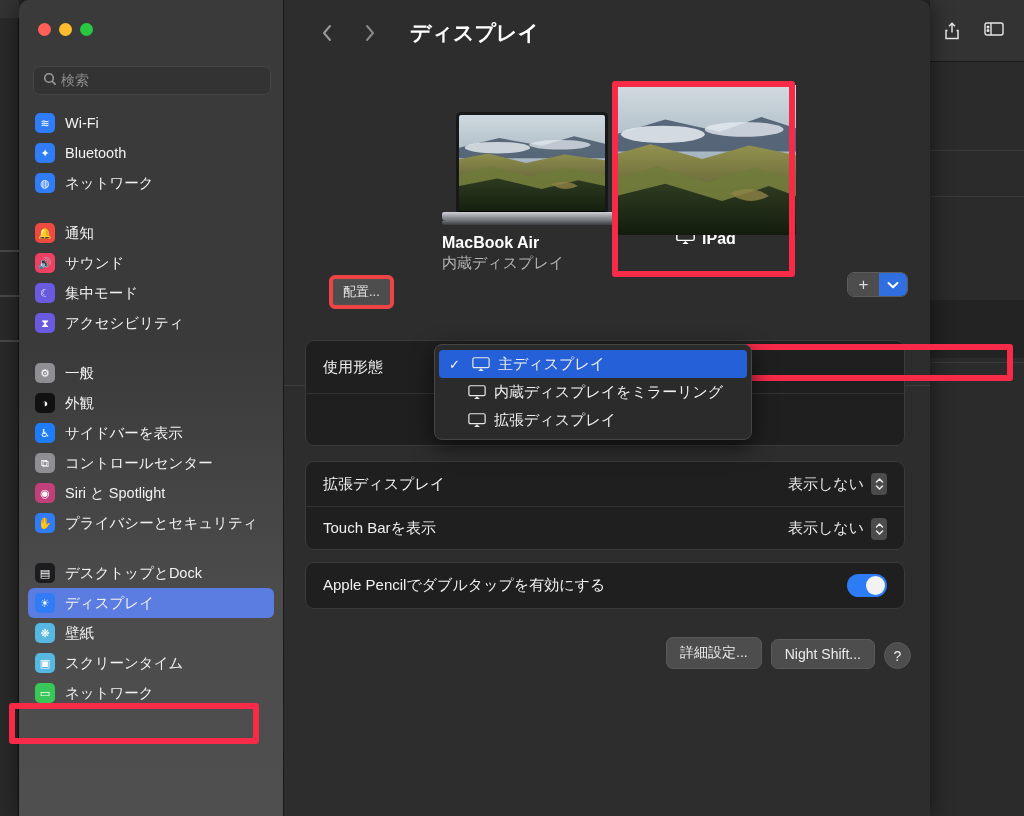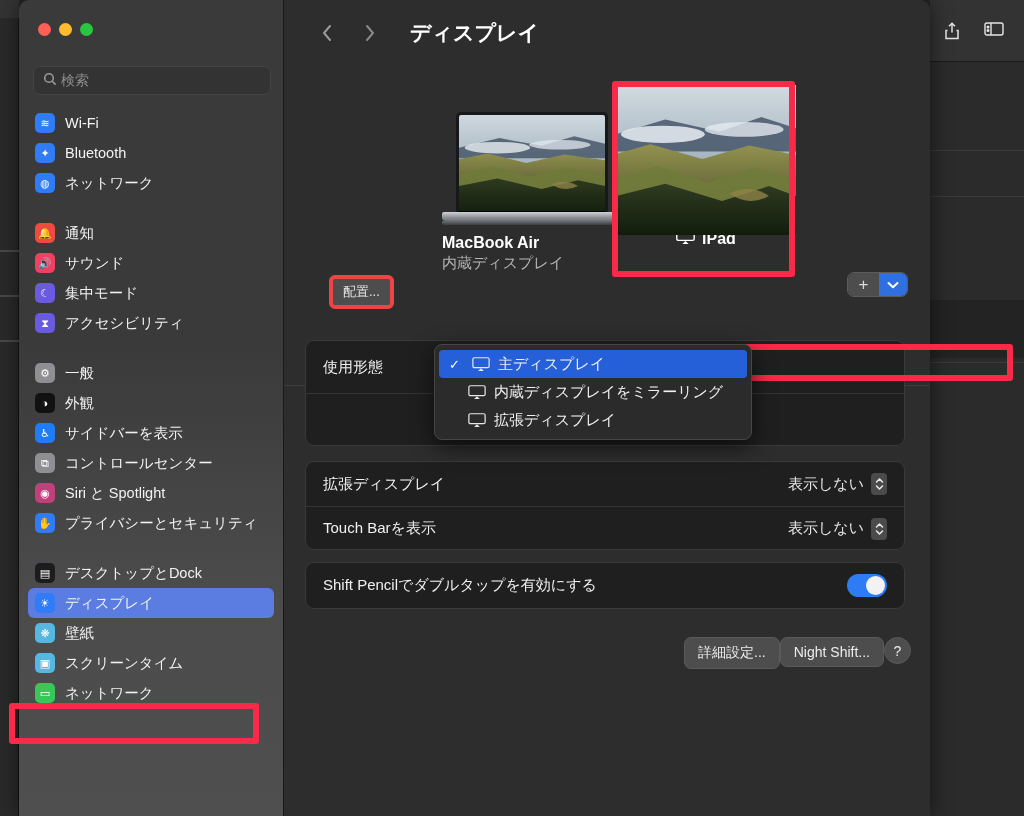--- a/index.html
+++ b/index.html
@@ -195,21 +195,21 @@
   }
   .menu-item {
     display:flex; align-items:center; height:28px; padding:0 10px; gap:8px;
     color:#f0f0f0; font-size:15px; white-space:nowrap;
   }
   .menu-item.checked { background:#2560d8; margin:0 4px; border-radius:4px; }
   .menu-check { width:15px; color:#fff; font-size:13px; }
 
   
   #footer-buttons {
-    position:absolute; right:19px; top:637px; display:flex; align-items:flex-start; 
+    position:absolute; right:19px; top:637px; display:flex; align-items:flex-end; gap:9px;
   }
   .btn {
     background:#4d4d4d; color:#ececec; font-size:14px;
     padding:6px 13px; border-radius:7px; border:1px solid #5a5a5a;
   }
   .btn.round {
     width:27px; height:27px; border-radius:50%; padding:0;
     display:flex; align-items:center; justify-content:center; font-size:14px;
   }
 </style>
@@ -495,21 +495,21 @@
                 <polyline points="1.5,5 4.5,2 7.5,5"></polyline>
                   <polyline points="1.5,9 4.5,12 7.5,9"></polyline>
               </svg>
             </span>
           </span>
         </div>
       </div>
 
       <div class="card" style="left:21px; top:562px; width:600px; height:47px;">
         <div class="card-row" style="height:45px;">
-          <span class="row-label">Shift Pencilでダブルタップを有効にする</span>
+          <span class="row-label">Apple Pencilでダブルタップを有効にする</span>
           <span class="toggle">
               <span class="knob"></span>
             </span>
         </div>
       </div>
 
       <div id="footer-buttons">
         <span class="btn">詳細設定...</span>
         <span class="btn">Night Shift...</span>
         <span class="btn round">?</span>

